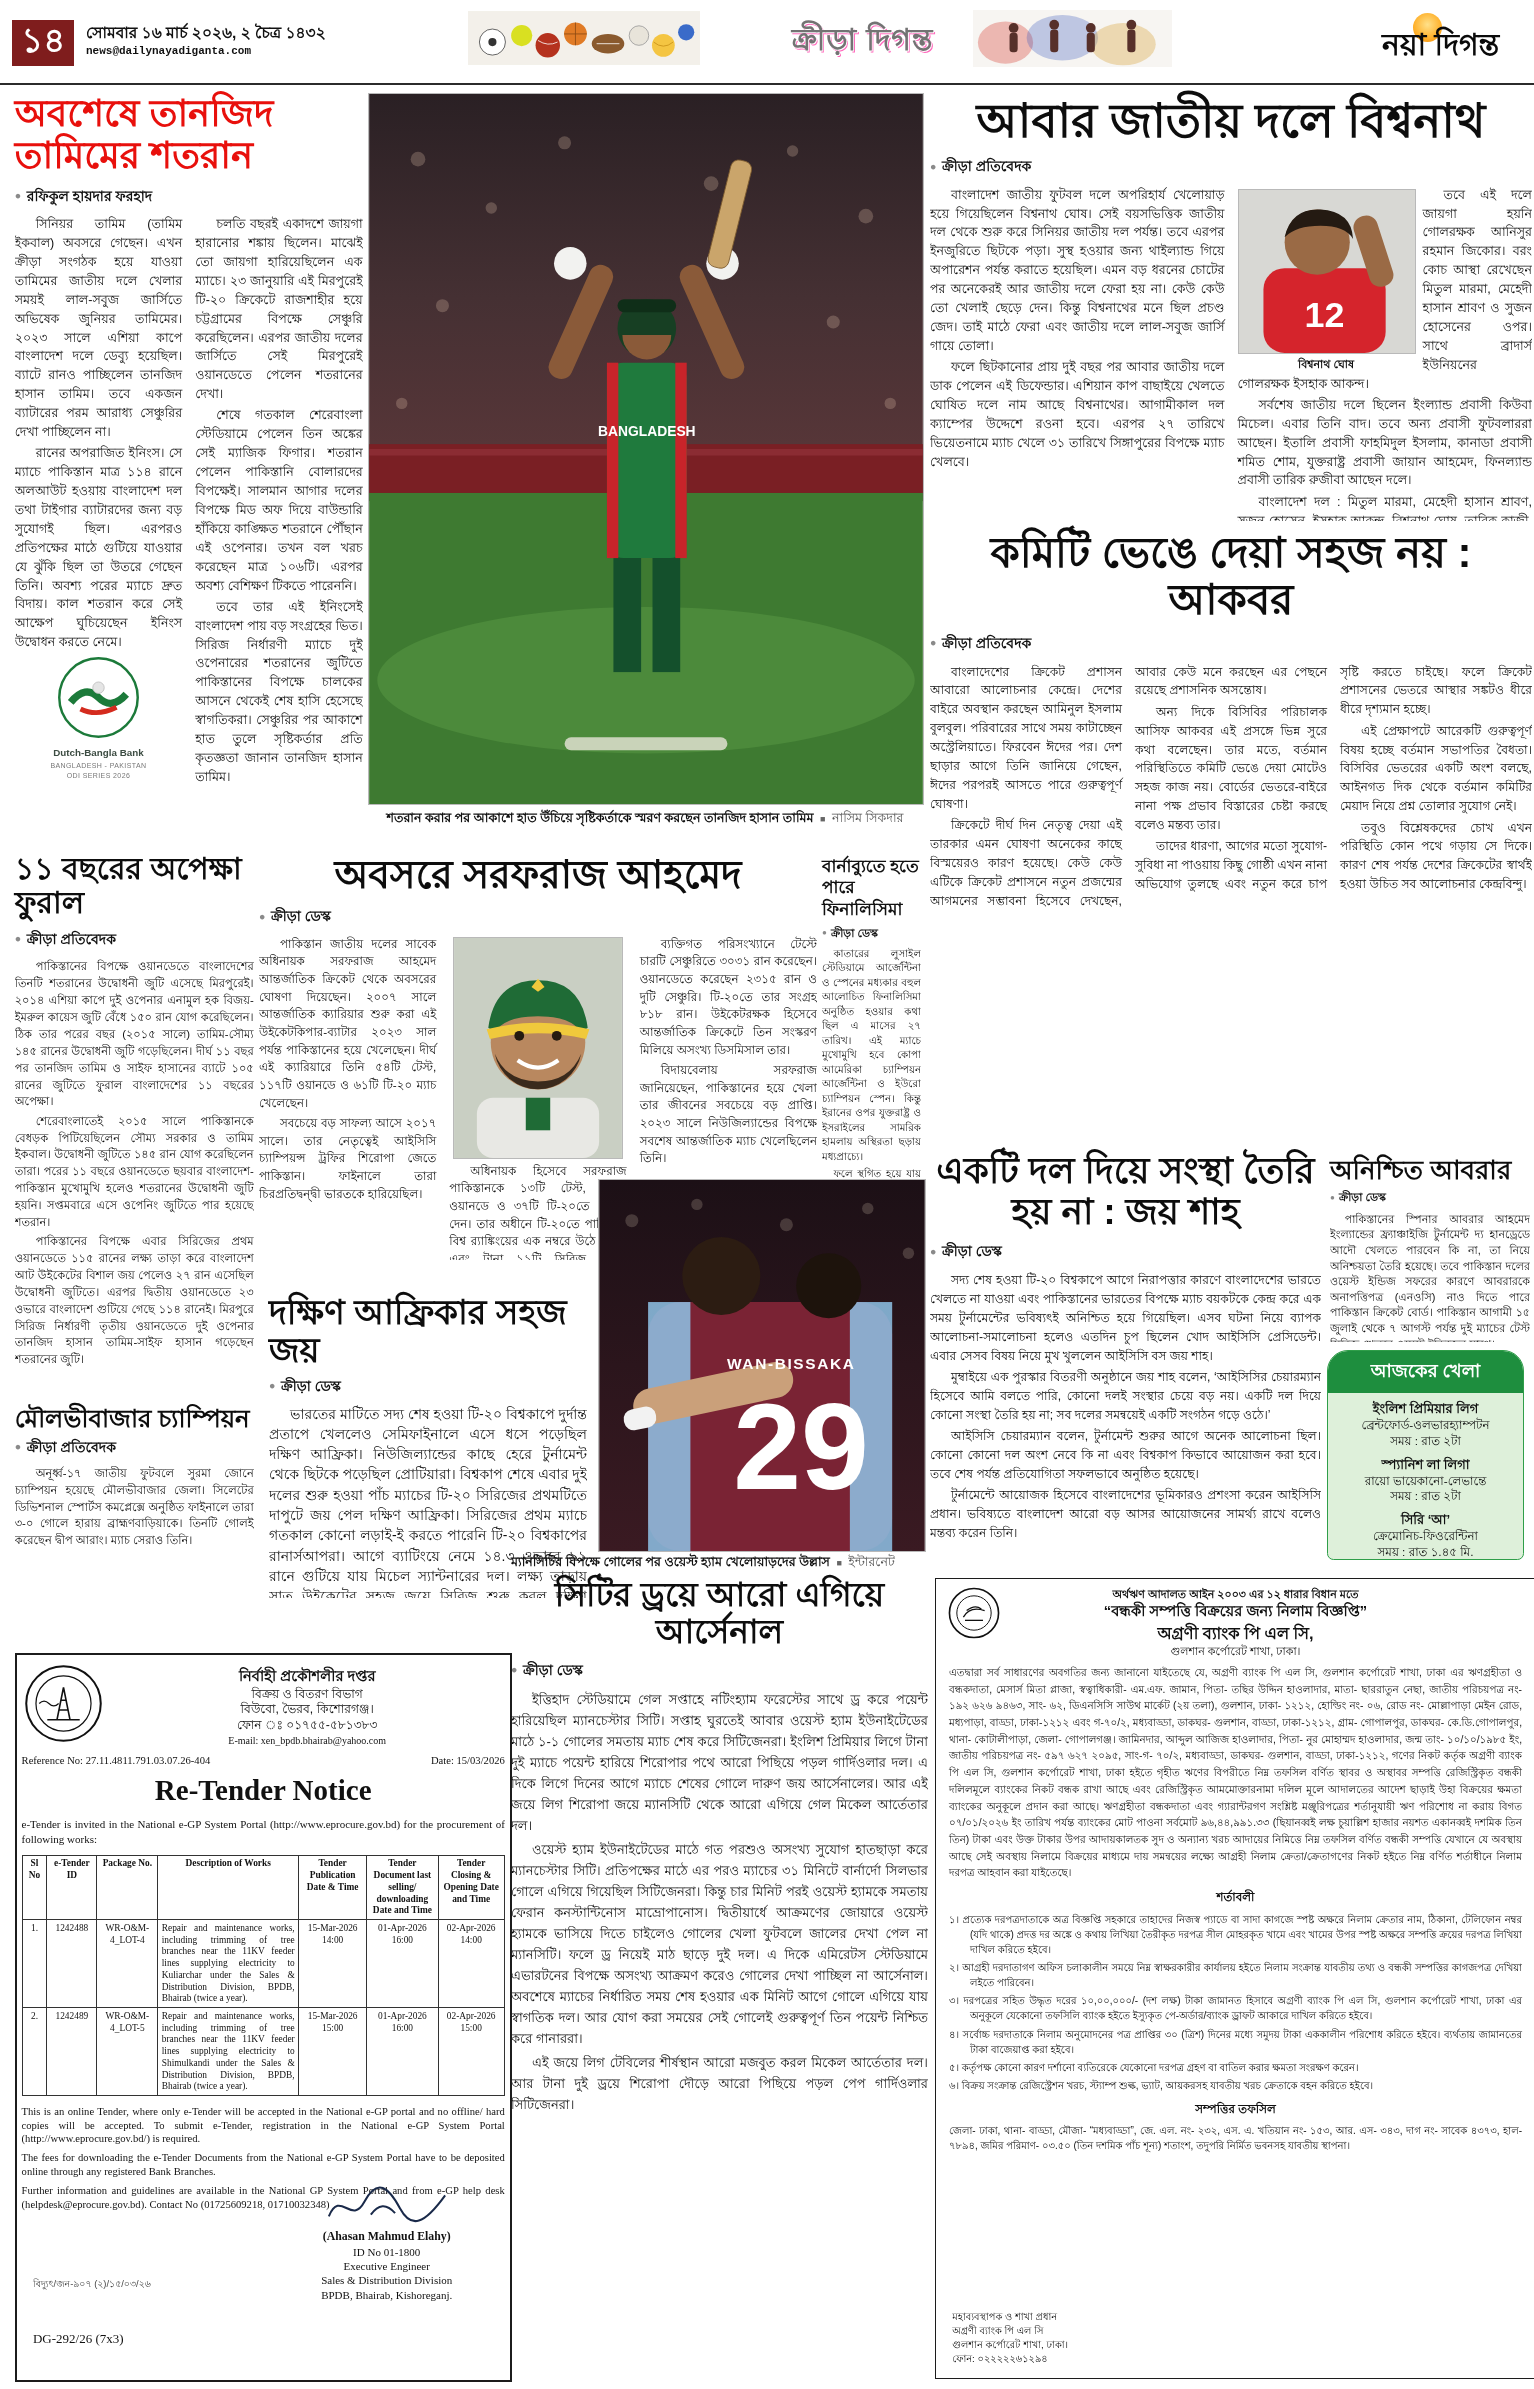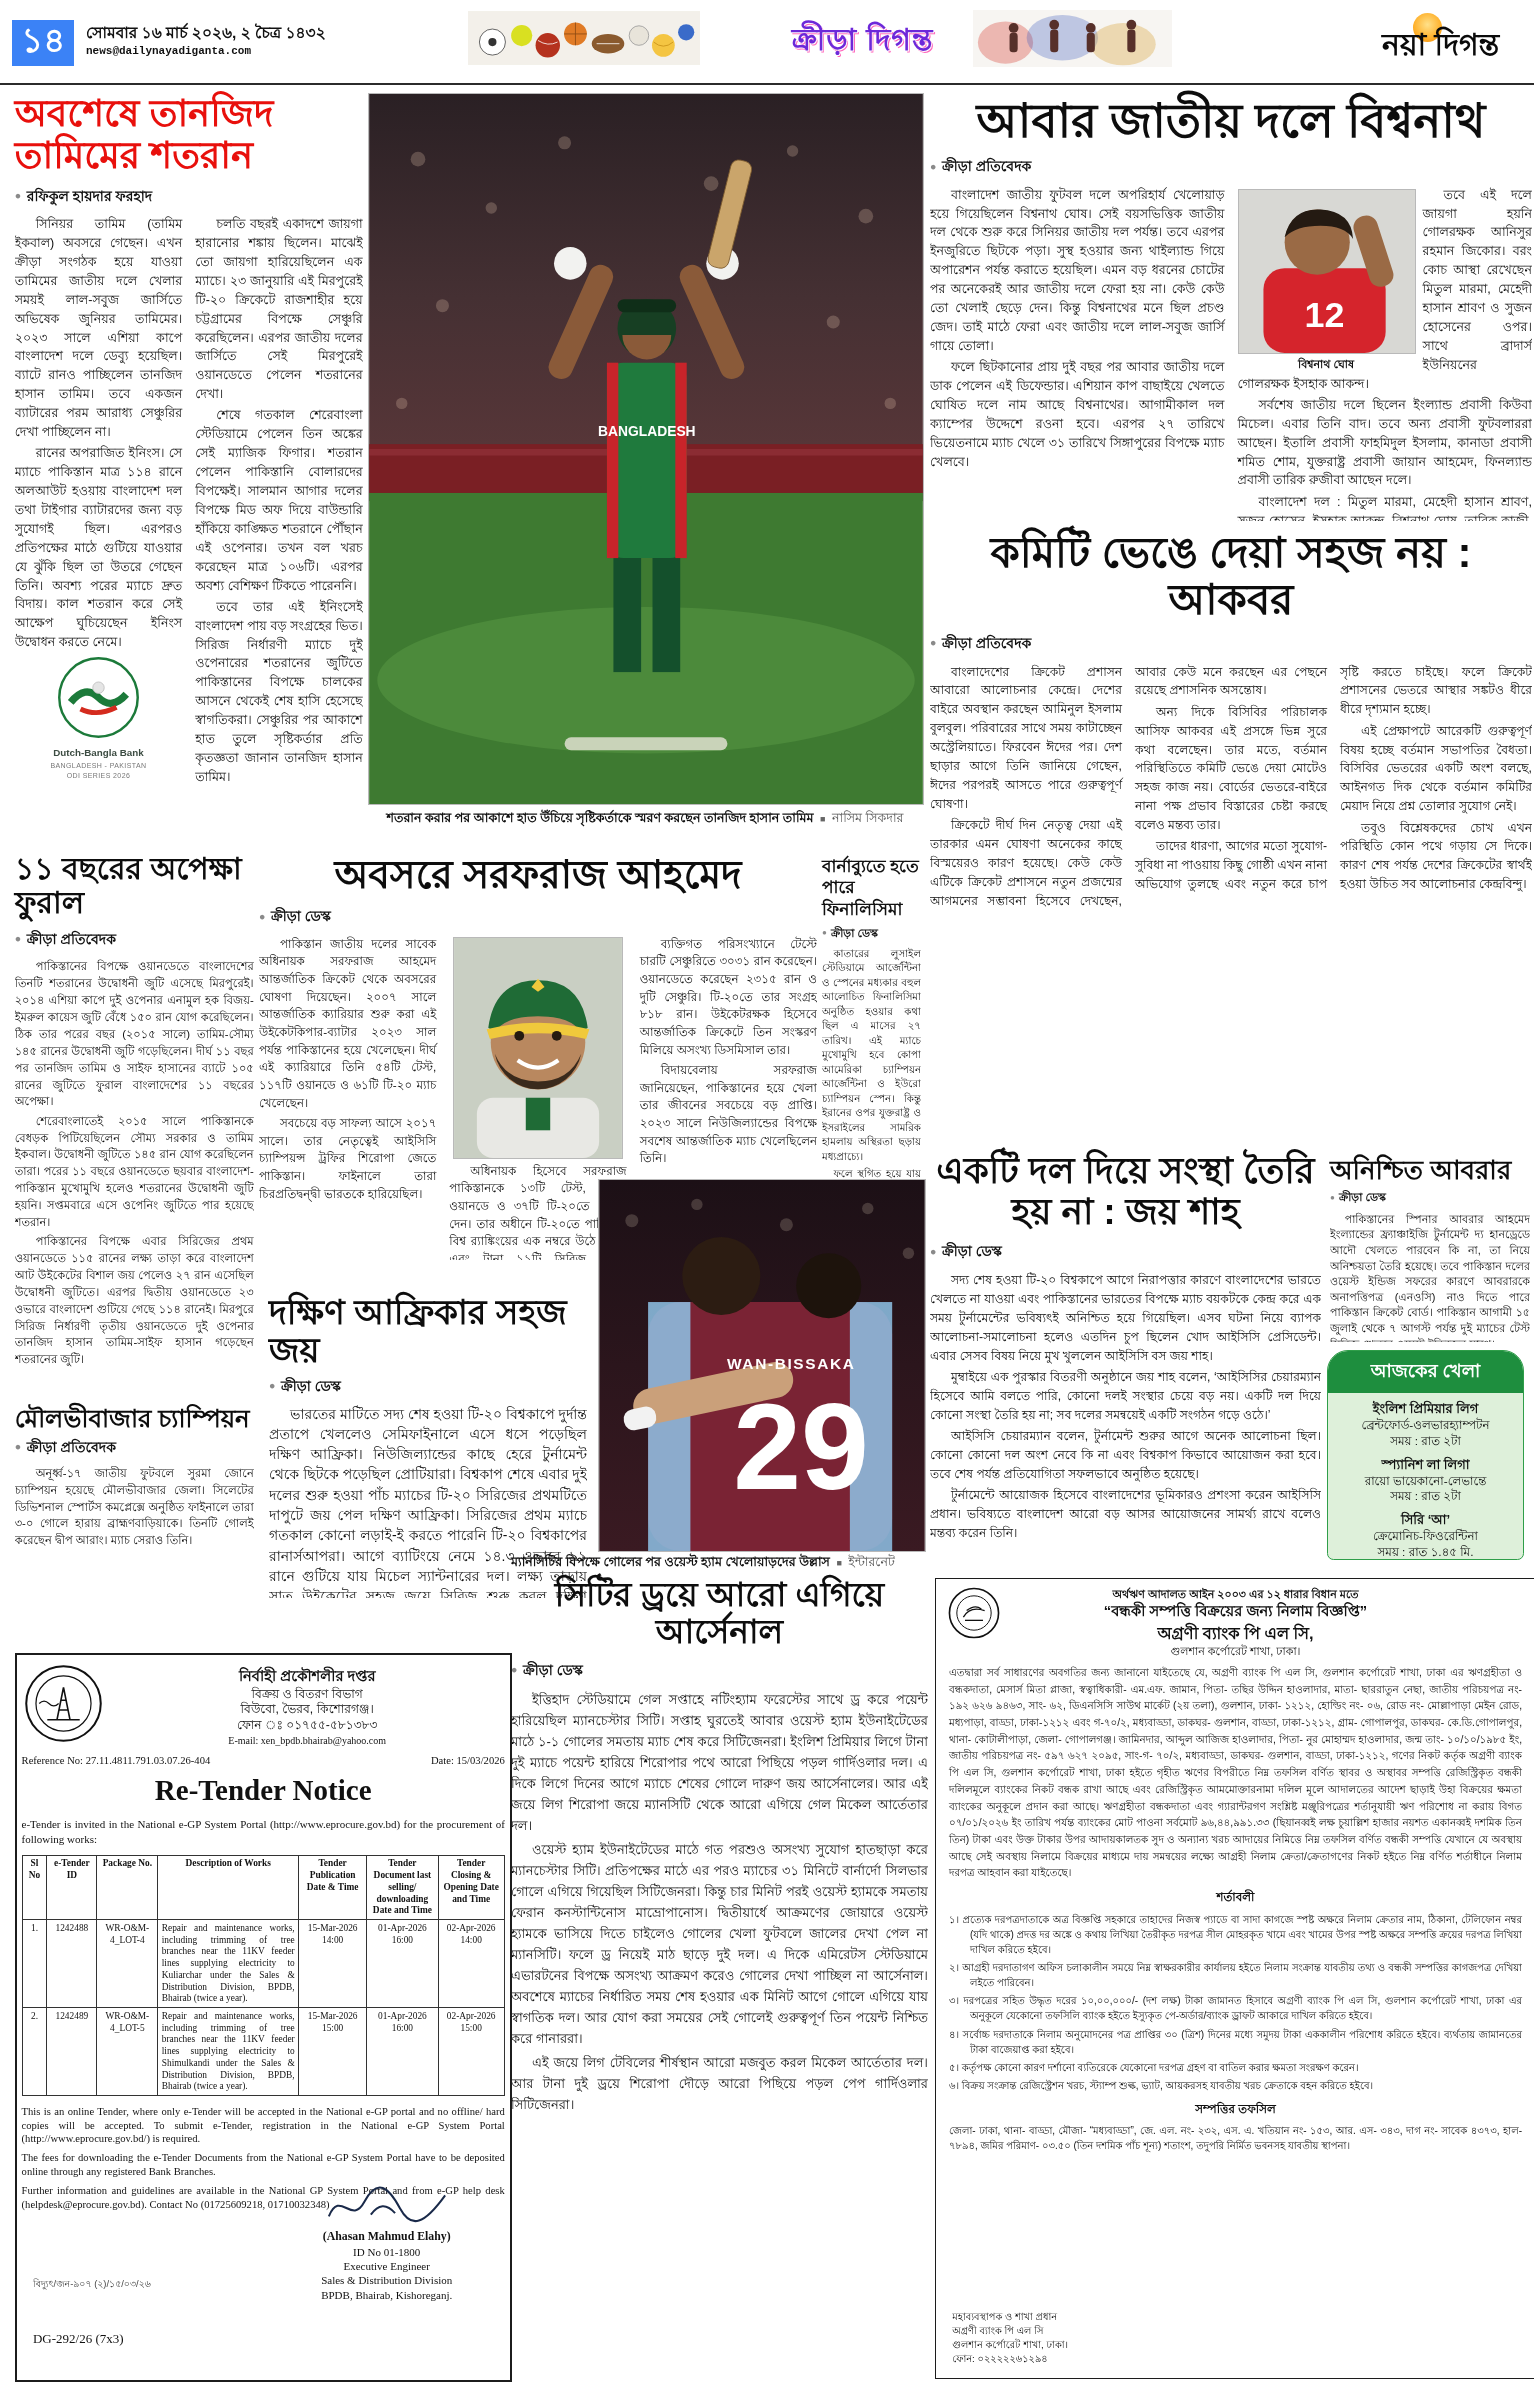--- a/index.html
+++ b/index.html
@@ -9,26 +9,26 @@
   .red{color:#e8100c}
   .by{font-size:14px;font-weight:bold;margin:8.1px 0 6.5px}
   .by .dot{color:#8a8a8a;font-size:10.6px;margin-right:5.7px;vertical-align:1.6px}
   .body{text-align:justify;overflow:hidden}
   .body p{margin:0 0 2.4px;text-indent:21px}
   .cols2{column-count:2;column-gap:13px}
   .cols3{column-count:3;column-gap:13px}
   .colsplit{display:flex;gap:13px}
   .colsplit>div{flex:1}
   
-  .pgnum{left:12.2px;top:19.5px;width:62px;height:46px;background:#3b82f6;color:#fff;font-size:34px;font-weight:bold;display:flex;align-items:center;justify-content:center}
+  .pgnum{left:12.2px;top:19.5px;width:62px;height:46px;background:#7f1d1d;color:#fff;font-size:34px;font-weight:bold;display:flex;align-items:center;justify-content:center}
   .dateblk{left:86px;top:23px;line-height:1.35}
   .dateline{font-size:15.5px;font-weight:bold}
   .email{font-size:11px;font-family:Liberation Mono, monospace;font-weight:bold}
   .balls{left:468px;top:11.4px;width:232px;height:54px;background:#f5f3ef;overflow:hidden}
-  .sect{left:769px;top:16.3px;width:187px;height:50px;display:flex;align-items:center;justify-content:center;font-size:30px;font-weight:bold;color:#6d28d9;text-shadow:0.8px 0.8px 0 #fff,1.6px 1.6px 0 #f6b;letter-spacing:0.8px}
+  .sect{left:769px;top:16.3px;width:187px;height:50px;display:flex;align-items:center;justify-content:center;font-size:30px;font-weight:bold;color:#737373;text-shadow:0.8px 0.8px 0 #fff,1.6px 1.6px 0 #f6b;letter-spacing:0.8px}
   .collage{left:973px;top:9.8px;width:199px;height:57px;overflow:hidden}
   .brand{left:1382px;top:13px;width:151px;height:50px}
   .sun{position:absolute;left:31px;top:0;width:29px;height:29px;border-radius:50%;background:radial-gradient(circle at 50% 40%,#ffe18a,#ffb12b 60%,#f08400)}
   .brandtxt{position:absolute;left:0;top:8.1px;font-size:30px;font-weight:bold;color:#0a0a0a}
   .hrule{left:0;top:83px;width:1535px;height:2.4px;background:#2b2b2b}
   
   .ph{border:0.8px solid #b9b9b9;overflow:hidden}
   .cap{font-size:12.6px;font-weight:bold;display:flex;align-items:center;justify-content:center;gap:6.5px}
   .cap .sq{color:#666;font-size:9px}
   .cap .cr{font-weight:normal;color:#555}

